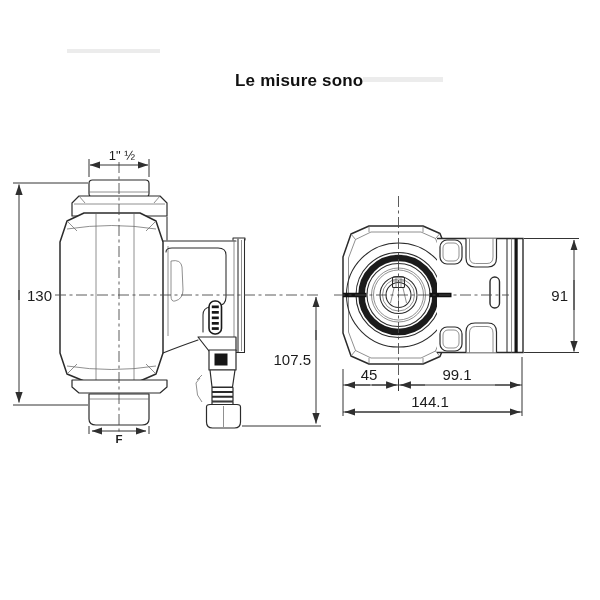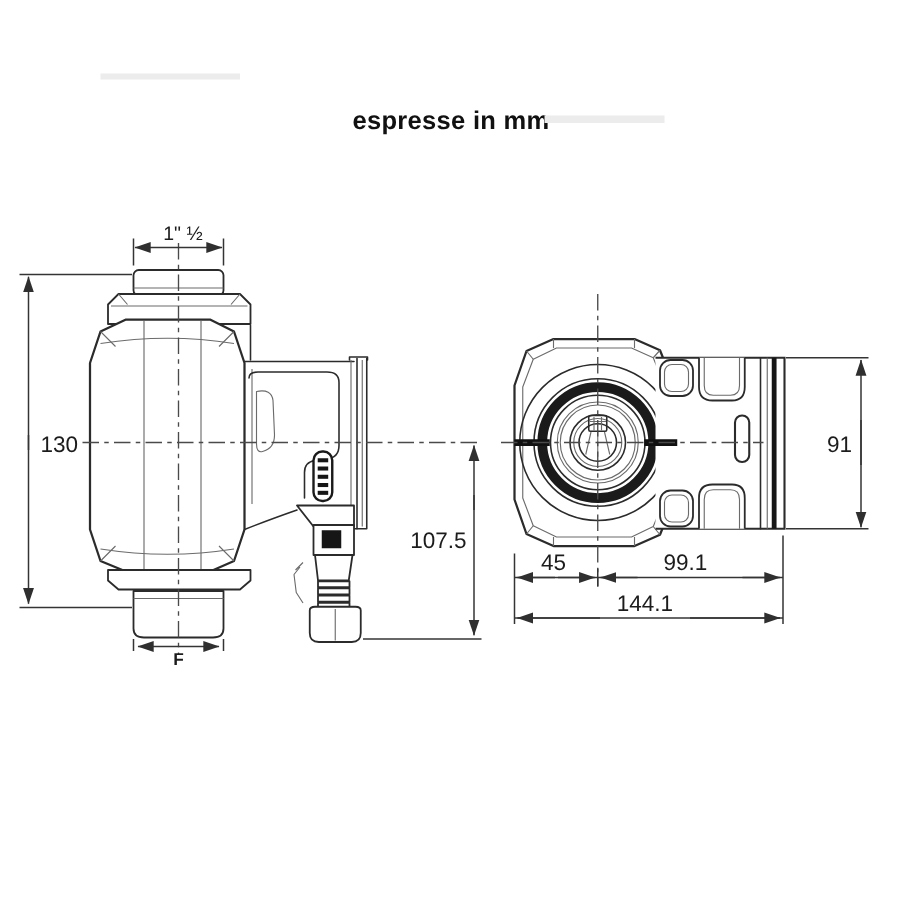--- a/index.html
+++ b/index.html
@@ -19,21 +19,21 @@
   text.dim{font-family:"Liberation Sans",sans-serif;font-size:15px;fill:#1c1c1c;}
   text.dimsm{font-family:"Liberation Sans",sans-serif;font-size:13px;fill:#1c1c1c;}
   text.dimf{font-family:"Liberation Sans",sans-serif;font-size:11.5px;font-weight:bold;fill:#1c1c1c;}
 </style>
 </head>
 <body>
 
 <div id="stage">
 
   <div id="note">
-    <div>espresse in mm</div>
+    <div>Le misure sono</div>
   </div>
 
   <svg width="600" height="600" viewBox="0 0 600 600">
     <defs>
       <marker id="arw" viewBox="0 0 10 8" markerWidth="11" markerHeight="9" refX="9.5" refY="4" orient="auto" markerUnits="userSpaceOnUse">
         <path d="M0,0.7 L9.8,4 L0,7.3 Z" fill="#2f2f2f"></path>
       </marker>
     </defs>
 
     <rect class="ghost" x="67" y="49" width="93" height="4"></rect>

